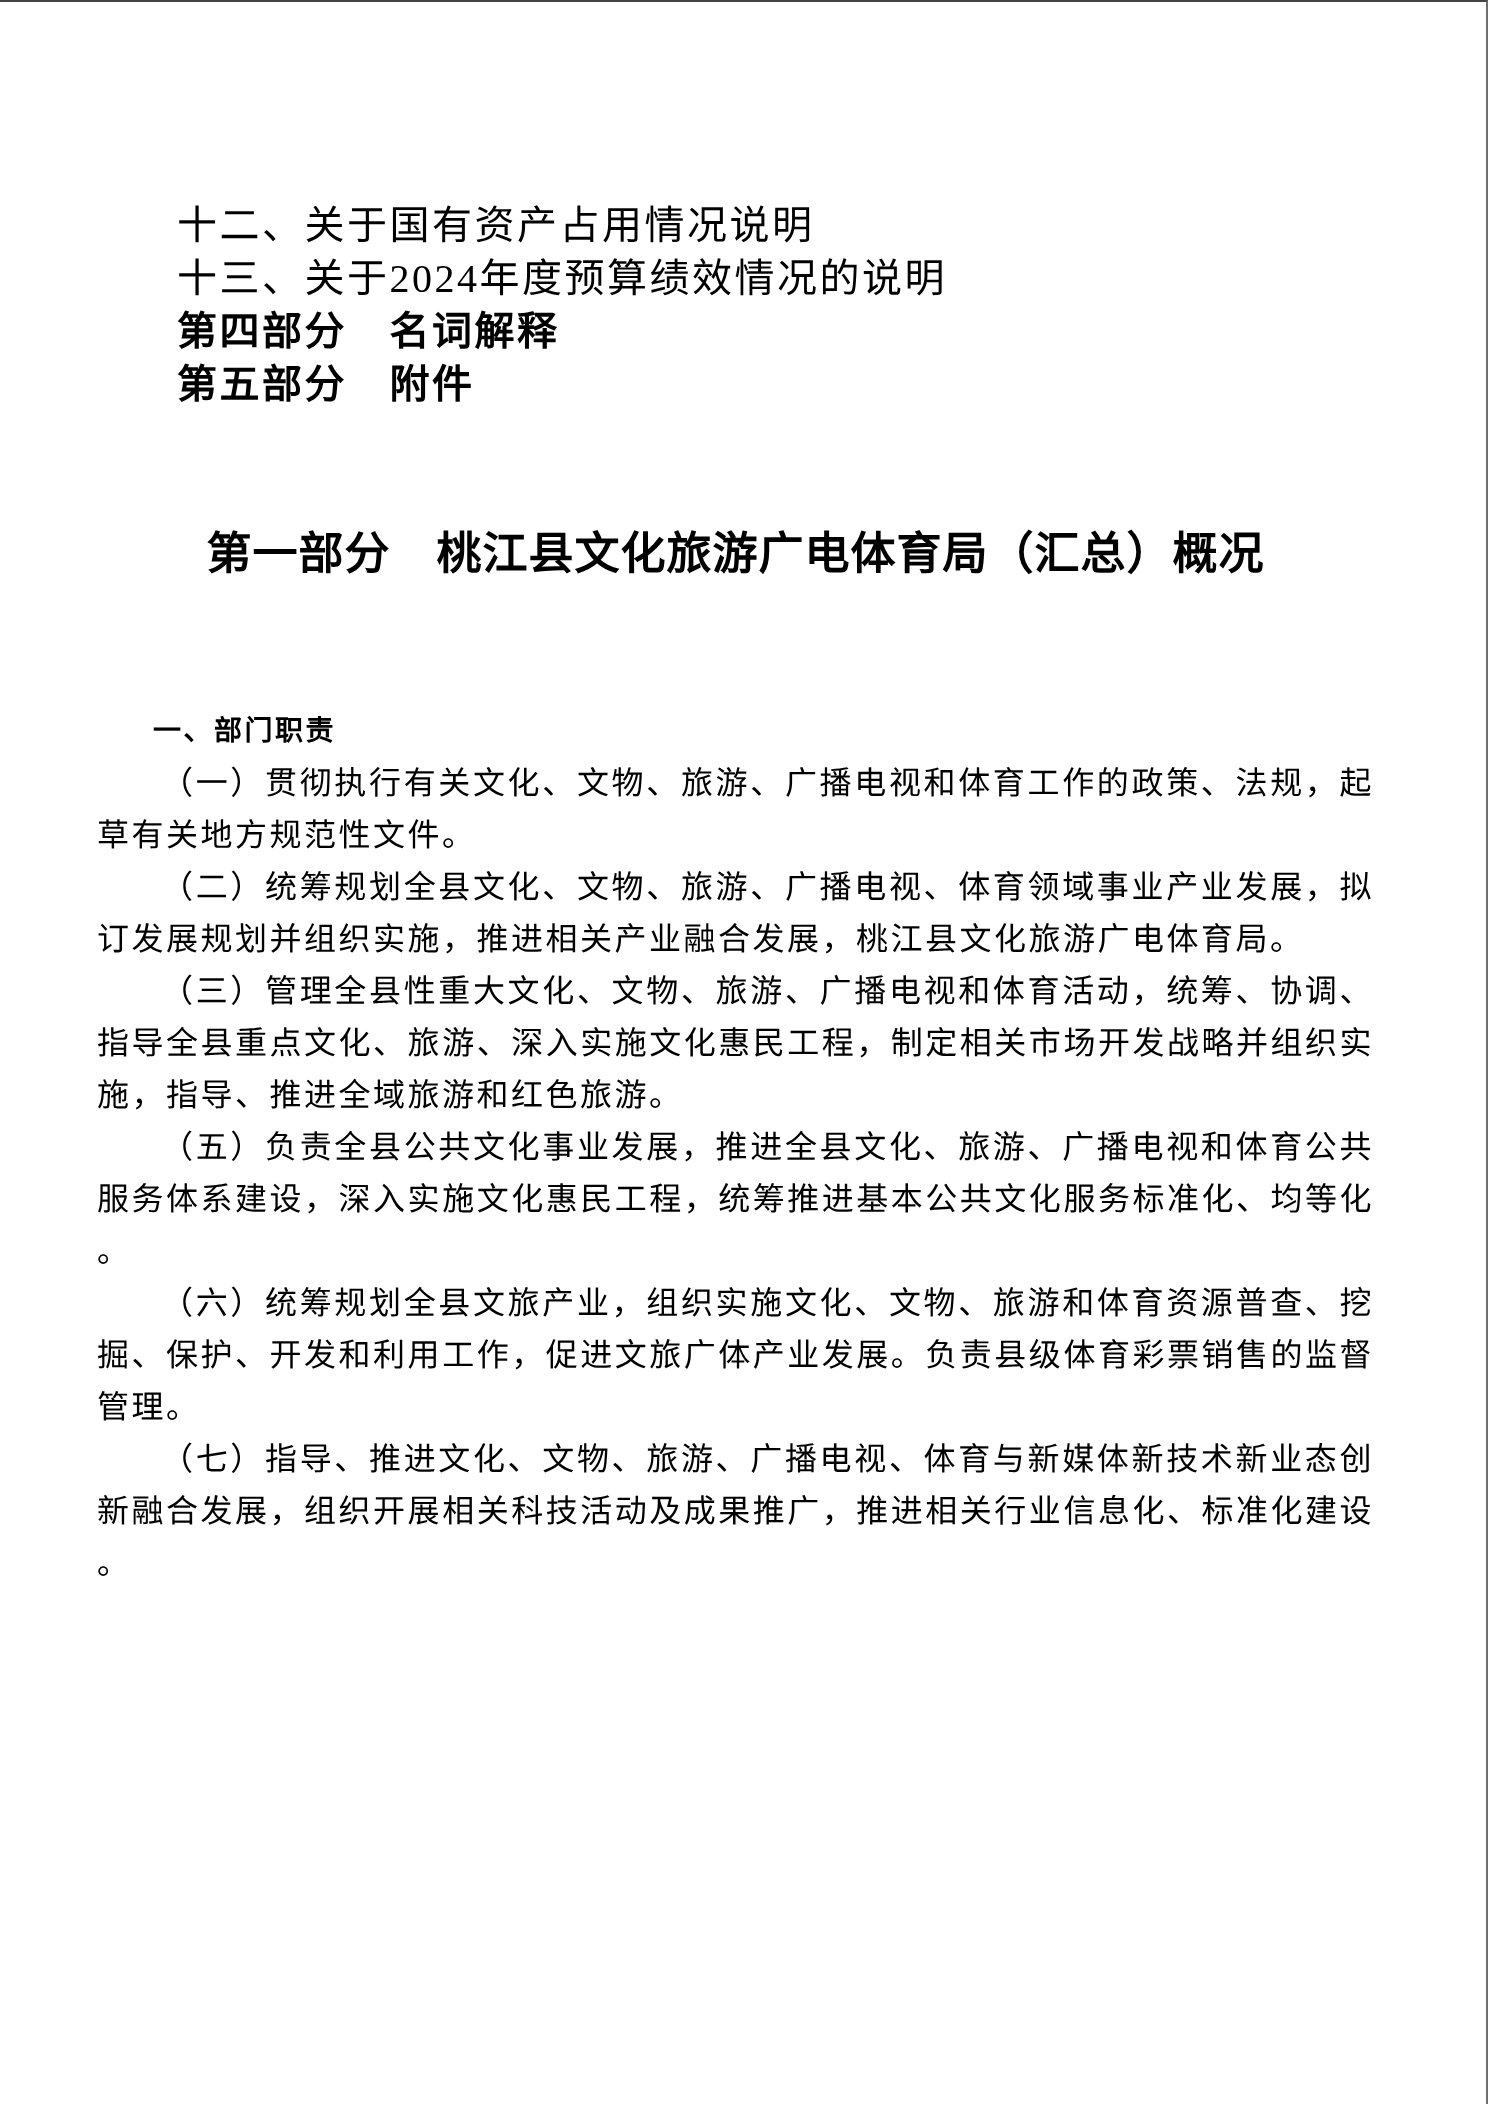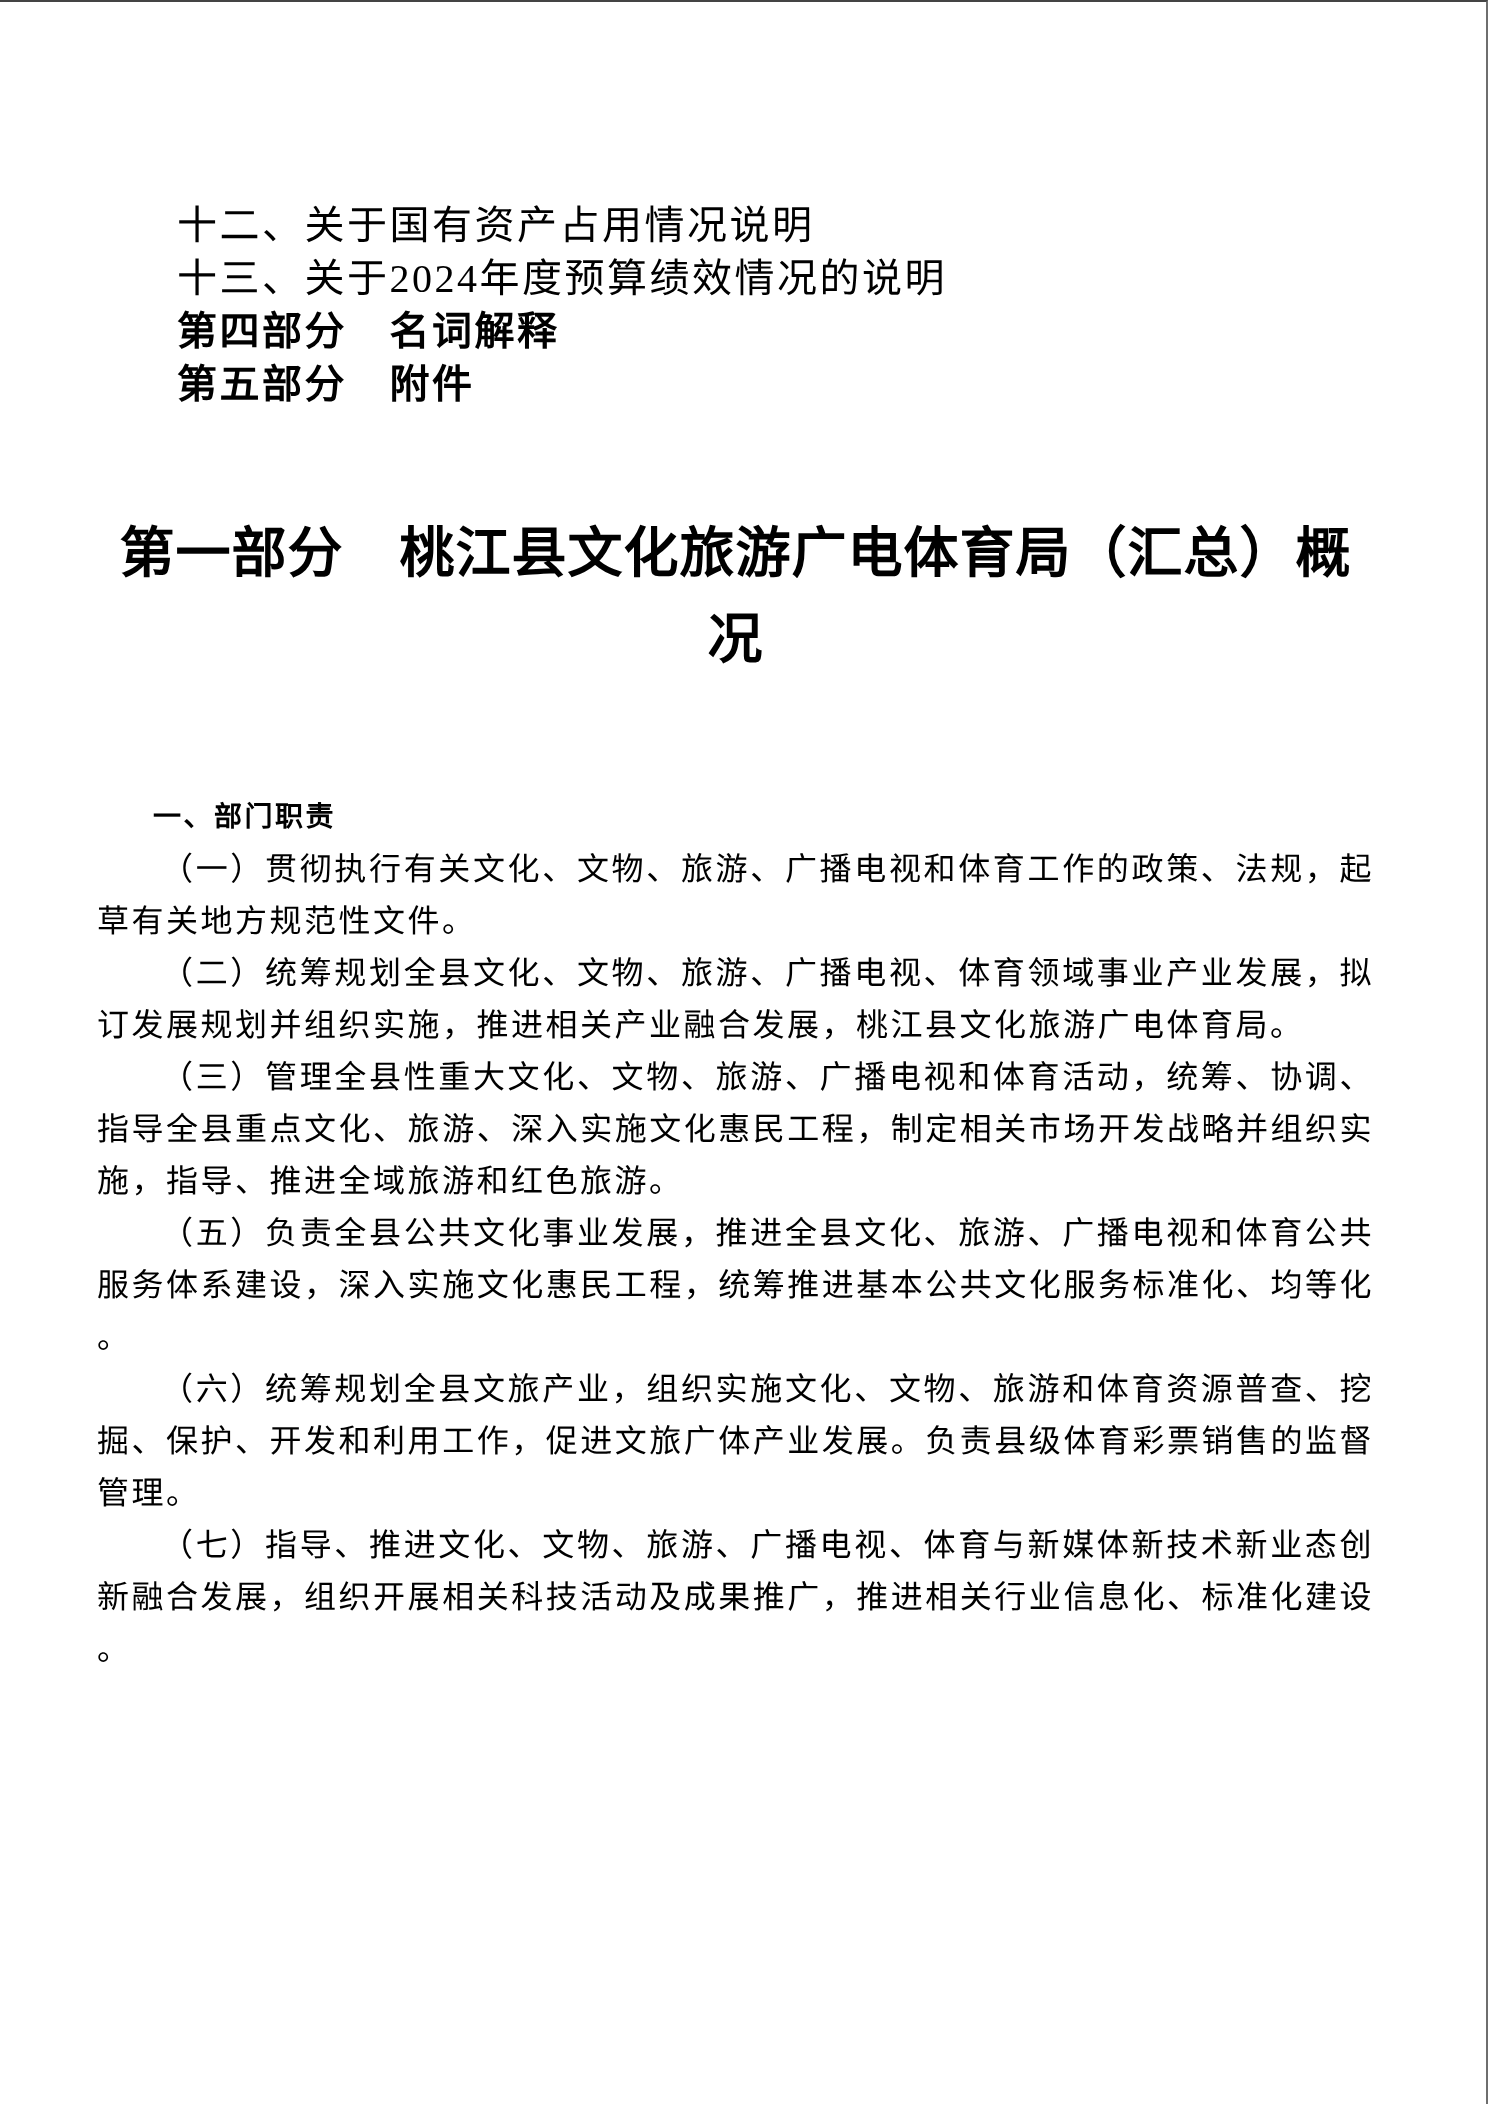--- a/index.html
+++ b/index.html
@@ -37,21 +37,21 @@
     text-indent: 2em;
     white-space: nowrap;
   }
   .toc-line.bold {
     font-weight: bold;
     font-family: "Liberation Sans", "DejaVu Sans", sans-serif;
   }
   
   .part-title {
     margin-top: 100px;
-    font-size: 55px;
+    font-size: 45px;
     line-height: 86px;
     letter-spacing: 1px;
     font-weight: bold;
     text-align: center;
     line-break: anywhere;
   }
   
   .section-heading {
     margin-top: 108px;
     font-size: 28px;

